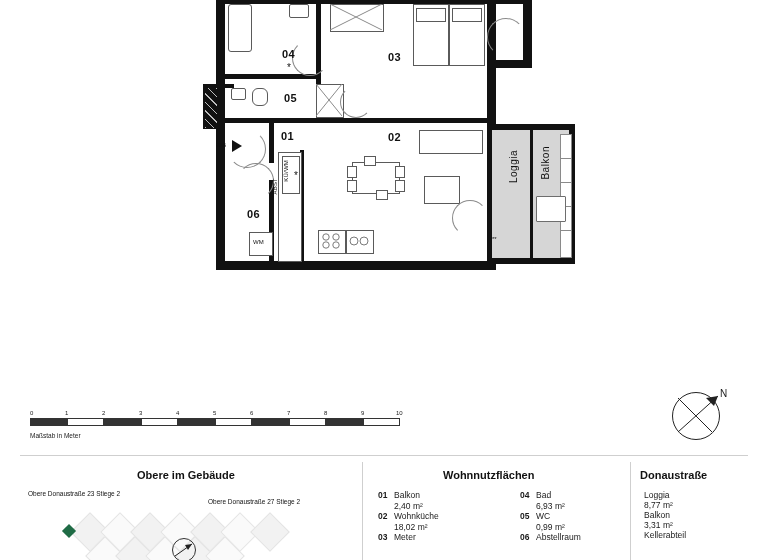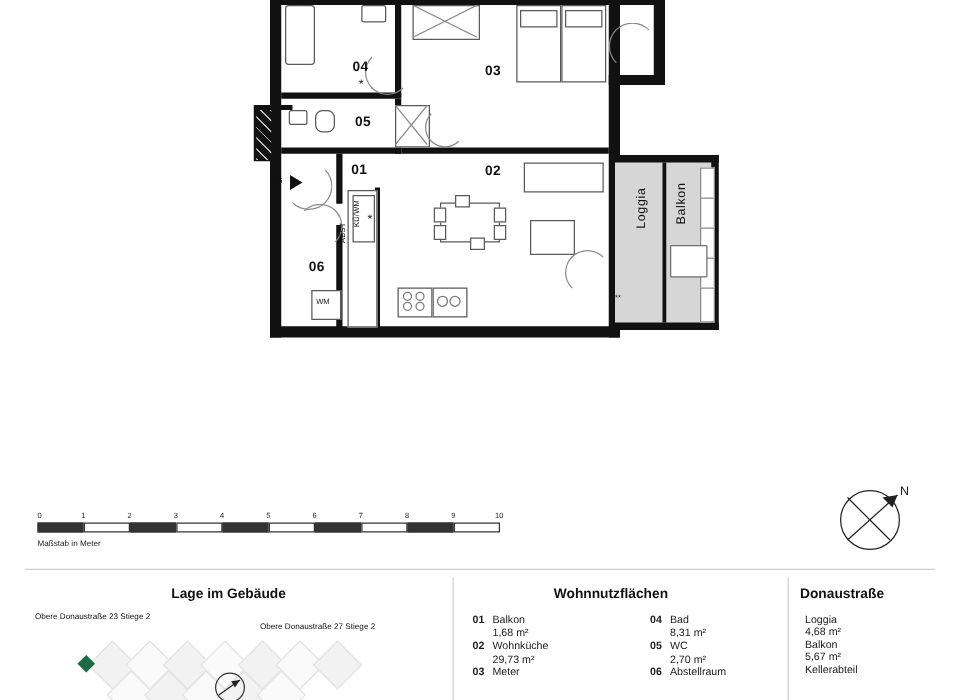--- a/index.html
+++ b/index.html
@@ -239,66 +239,66 @@
   <svg style="position:absolute;left:0;top:0;" width="52" height="52">
     <line x1="6" y1="40" x2="46" y2="4" stroke="#222" stroke-width="1"></line>
     <line x1="6" y1="6" x2="40" y2="40" stroke="#222" stroke-width="1"></line>
     <polygon points="46,4 34,6 42,14" fill="#222"></polygon>
   </svg>
   <span class="n">N</span>
 </div>
 
 <hr class="sep">
 
-<span class="sec-title" style="left:137px;top:469px;">Lage im Gebäude</span>
+<span class="sec-title" style="left:137px;top:469px;">Obere im Gebäude</span>
 <span class="sec-title" style="left:443px;top:469px;">Wohnnutzflächen</span>
 <span class="sec-title" style="left:640px;top:469px;">Donaustraße</span>
 
 <div class="col-divider" style="left:362px;top:462px;height:98px;"></div>
 <div class="col-divider" style="left:630px;top:462px;height:98px;"></div>
 
 <div class="legend" style="left:378px;top:490px;width:130px;">
   <div class="row">
     <span class="num">01</span>
     <span class="nm">Balkon</span>
   </div>
-  <div class="area">1,68 m²</div>
+  <div class="area">2,40 m²</div>
   <div class="row">
     <span class="num">02</span>
     <span class="nm">Wohnküche</span>
   </div>
-  <div class="area">29,73 m²</div>
+  <div class="area">18,02 m²</div>
   <div class="row">
     <span class="num">03</span>
     <span class="nm">Meter</span>
   </div>
 </div>
 
 <div class="legend" style="left:520px;top:490px;width:110px;">
   <div class="row">
     <span class="num">04</span>
     <span class="nm">Bad</span>
   </div>
-  <div class="area">8,31 m²</div>
+  <div class="area">6,93 m²</div>
   <div class="row">
     <span class="num">05</span>
     <span class="nm">WC</span>
   </div>
-  <div class="area">2,70 m²</div>
+  <div class="area">0,99 m²</div>
   <div class="row">
     <span class="num">06</span>
     <span class="nm">Abstellraum</span>
   </div>
 </div>
 
 <div class="legend" style="left:644px;top:490px;width:110px;">
   <div class="nm">Loggia</div>
-  <div class="nm">4,68 m²</div>
+  <div class="nm">8,77 m²</div>
   <div class="nm">Balkon</div>
-  <div class="nm">5,67 m²</div>
+  <div class="nm">3,31 m²</div>
   <div class="nm">Kellerabteil</div>
 </div>
 
 <div class="bldg" style="left:20px;top:488px;width:330px;height:72px;">
   <span class="addr" style="left:8px;top:2px;">Obere Donaustraße 23 Stiege 2</span>
   <span class="addr" style="left:188px;top:10px;">Obere Donaustraße 27 Stiege 2</span>
 
   <div class="dia" style="left:56px;top:30px;"></div>
   <div class="dia white" style="left:86px;top:30px;"></div>
   <div class="dia" style="left:116px;top:30px;"></div>

